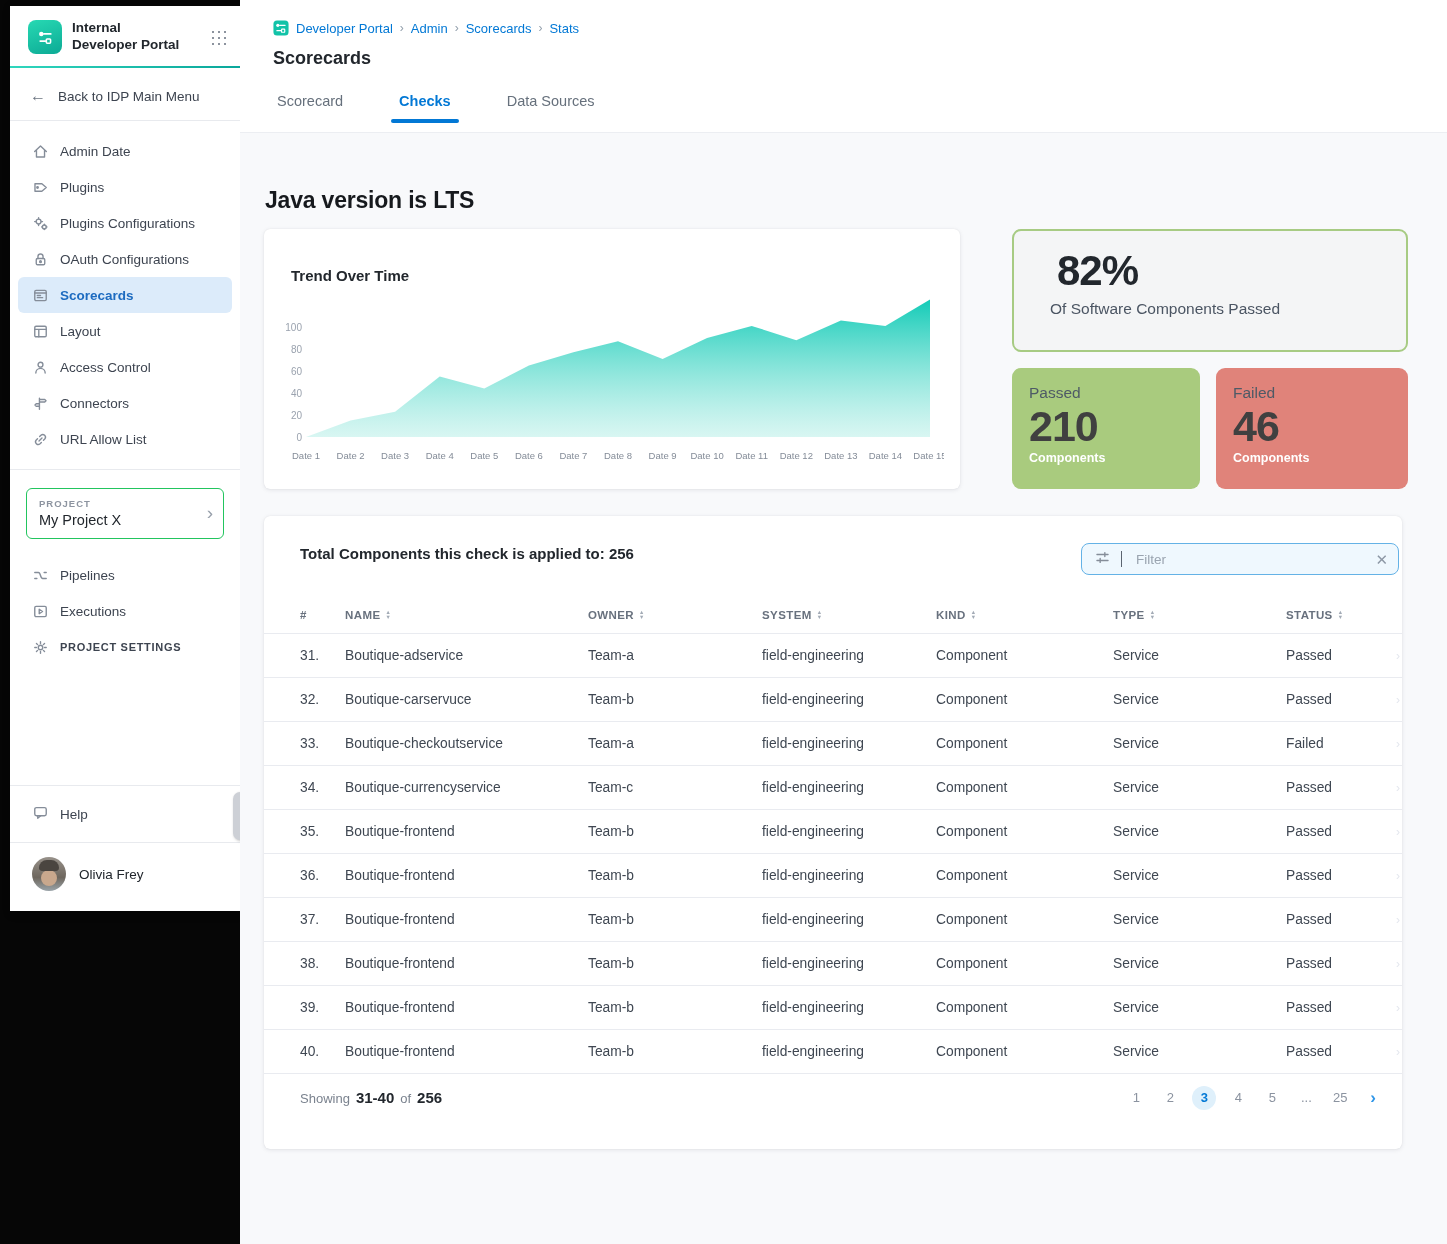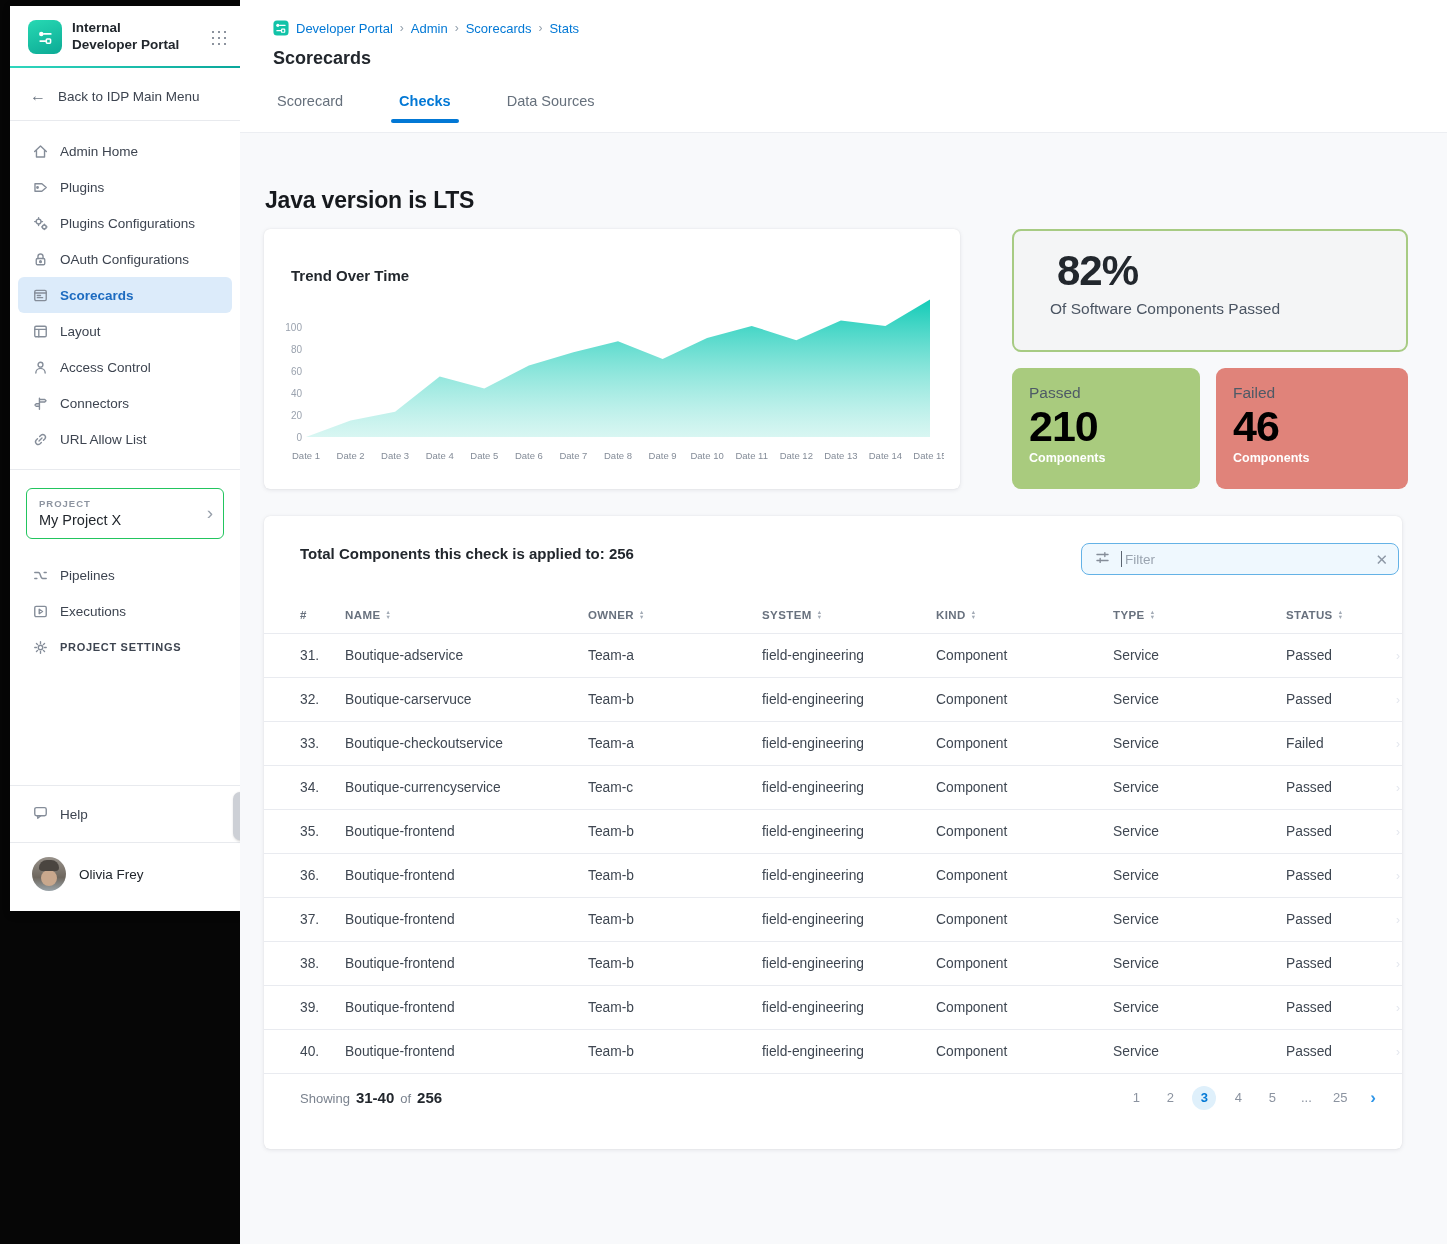--- a/index.html
+++ b/index.html
@@ -70,29 +70,29 @@
   .xtick{fill:#848c98;font-size:9.5px;}
   
   .pct-card{left:772px;top:229px;width:396px;height:123px;background:#f4f5f6;
             border:2px solid #a7cb83;border-radius:9px;box-shadow:none;position:absolute;}
   .pct-value{padding:16px 0 0 35px;font-size:42px;font-weight:700;color:#22272d;letter-spacing:-1px;margin-left:8px;}
   .pct-caption{padding:5px 0 0 36px;font-size:15.5px;color:#4b5563;}
   .stat-card{position:absolute;border-radius:9px;top:368px;height:121px;padding:16px 0 0 17px;}
   .stat-passed{left:772px;width:188px;}
   .stat-failed{left:976px;width:192px;}
   .stat-label{font-size:15.5px;color:#4e5a66;}
-  .stat-value{font-size:43px;font-weight:700;color:#000000;letter-spacing:-1px;line-height:1.05;margin-top:2px;}
+  .stat-value{font-size:43px;font-weight:700;color:#404040;letter-spacing:-1px;line-height:1.05;margin-top:2px;}
   .stat-caption{font-size:12.5px;color:#ffffff;font-weight:600;margin-top:2px;}
   
   .table-card{left:24px;top:516px;width:1138px;height:633px;}
   .table-title{position:absolute;left:36px;top:29px;font-size:15px;font-weight:700;color:#22272d;}
   .filter-box{position:absolute;right:3px;top:27px;width:318px;height:32px;border:1.5px solid #64b2e6;
               background:#eff8fe;border-radius:8px;display:flex;align-items:center;padding:0 10px 0 12px;gap:10px;}
   .filter-box input{flex:1;border:none;background:transparent;outline:none;font-size:13.5px;color:#3e4752;
-                    font-family:inherit;border-left:1px solid #5b6470;padding-left:3px;height:16px;}
+                    font-family:inherit;border-left:1px solid #5b6470;padding-left:14px;height:16px;}
   .filter-box input::placeholder{color:#9aa4b0;}
   .filter-clear{color:#8d98a6;font-size:15px;cursor:pointer;line-height:1;}
   .thead,.trow{display:grid;grid-template-columns:45px 243px 174px 174px 177px 173px 1fr;
                padding:0 20px 0 36px;align-items:center;}
   .thead{position:absolute;left:0;right:0;top:80px;height:37px;}
   .th{display:flex;align-items:center;gap:6px;font-size:11.5px;font-weight:700;color:#68717e;
       letter-spacing:.4px;cursor:pointer;}
   .sort-ic{display:flex;flex-direction:column;line-height:4.5px;font-size:6.5px;color:#a3abb6;}
   .tbody{position:absolute;left:0;right:0;top:117px;}
   .trow{height:44px;border-top:1px solid #e9ebf0;font-size:13.8px;color:#3f4752;position:relative;cursor:pointer;}
@@ -138,21 +138,21 @@
     </div>
     <div class="sb-divider"></div>
 
     <nav class="sb-nav">
         <div class="nav-item">
           <span class="nav-ic">
             <svg width="17" height="17" viewBox="0 0 16 16" fill="none" stroke="#858d99" stroke-width="1.3" stroke-linecap="round" stroke-linejoin="round">
               <path d="M2.5 8 L8 2.8 L13.5 8 M4.2 6.8 V13.2 H11.8 V6.8"></path>
             </svg>
           </span>
-          <span class="nav-label">Admin Home</span>
+          <span class="nav-label">Admin Date</span>
         </div>
         <div class="nav-item">
           <span class="nav-ic">
             <svg width="17" height="17" viewBox="0 0 16 16" fill="none" stroke="#858d99" stroke-width="1.3" stroke-linecap="round" stroke-linejoin="round">
               <path d="M2.8 4.5 H9.3 L13.4 8 L9.3 11.5 H2.8 Z"></path>
               <circle cx="5.2" cy="8" r="0.7"></circle>
             </svg>
           </span>
           <span class="nav-label">Plugins</span>
         </div>

